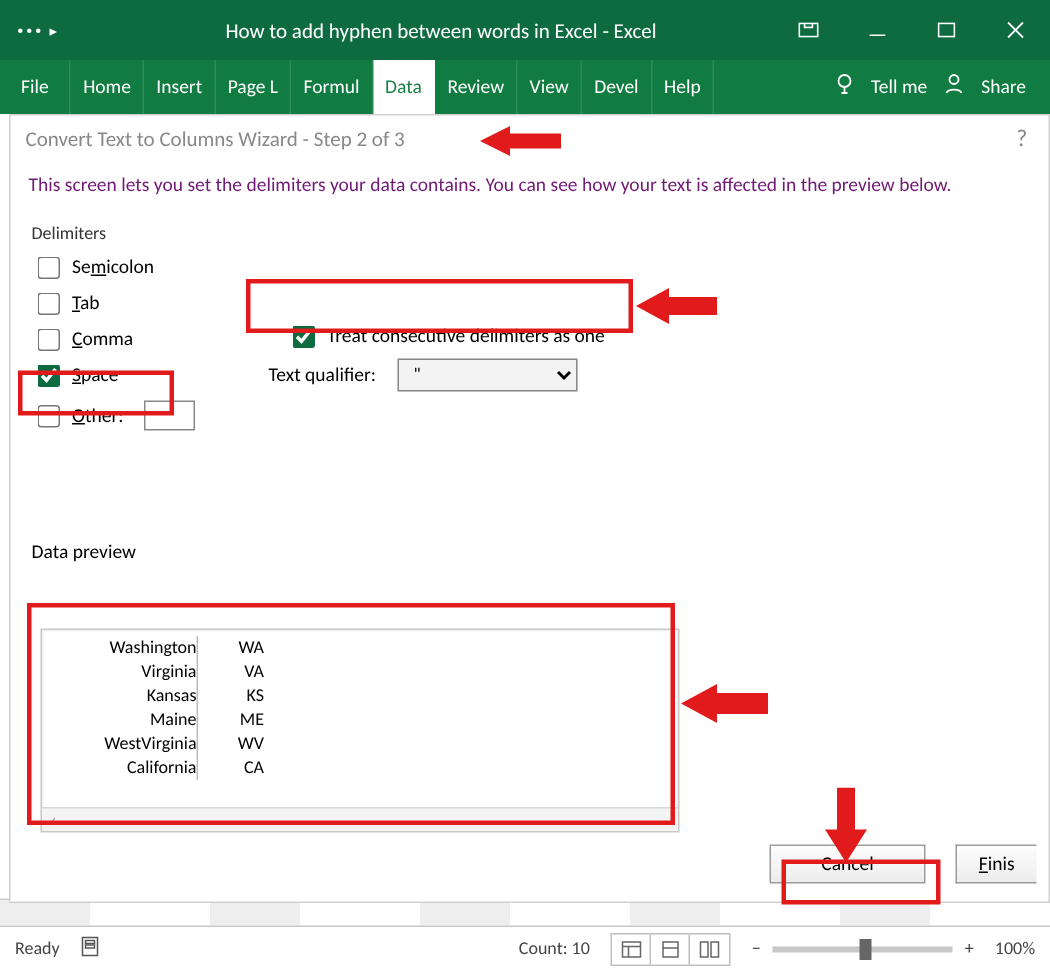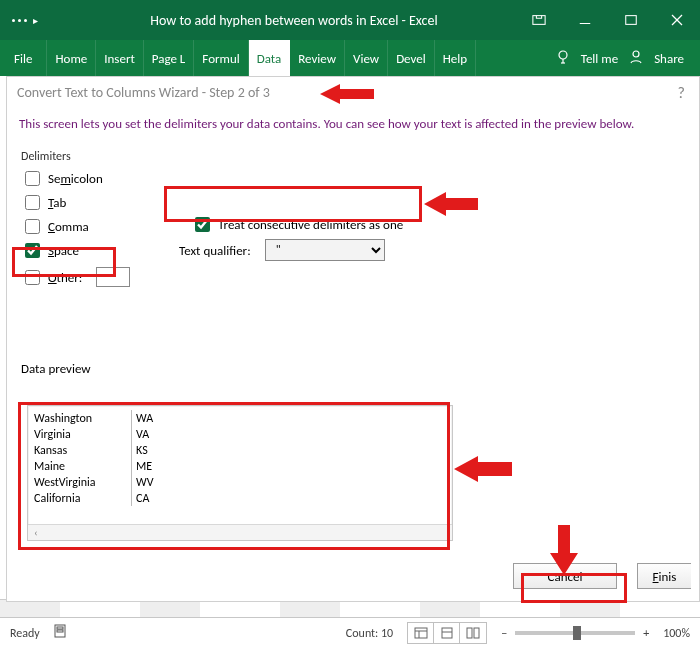--- a/index.html
+++ b/index.html
@@ -57,21 +57,21 @@
   
   .arrow { position: absolute; pointer-events: none; }
   .arrow svg { display: block; }
   .arrow-r1 { left: 320px; top: 82px; }
   .arrow-r2 { left: 424px; top: 190px; }
   .arrow-preview { left: 454px; top: 454px; }
   .arrow-next { left: 548px; top: 525px; }
 
   
   .preview-label { position: absolute; left: 14px; top: 284px; font-size: 13px; }
-  .preview-box { position: absolute; left: 20px; top: 328px; width: 426px; height: 136px; border: 1px solid #c8c8c8; box-shadow: inset 0 0 0 1px rgba(0,0,0,0.05); background: #fff; font-family: "Consolas","Courier New",monospace; font-size: 12px; padding: 4px 6px 0 6px; overflow: hidden; }
+  .preview-box { position: absolute; left: 20px; top: 342px; width: 426px; height: 136px; border: 1px solid #c8c8c8; box-shadow: inset 0 0 0 1px rgba(0,0,0,0.05); background: #fff; font-family: "Consolas","Courier New",monospace; font-size: 12px; padding: 4px 6px 0 6px; overflow: hidden; text-align: right; }
   .preview-table { display: flex; }
   .pcol { display: flex; flex-direction: column; }
   .pcol.c1 { width: 98px; border-right: 1px solid #bcbcbc; }
   .pcol.c2 { width: 44px; padding-left: 4px; }
   .pcell { height: 16px; line-height: 16px; white-space: nowrap; }
   .h-scroll { position: absolute; left: 0; right: 0; bottom: 0; height: 16px; border-top: 1px solid #d8d8d8; display: flex; align-items: center; padding-left: 6px; color: #888; font-size: 11px; background: #f4f4f4; }
 
   
   .dlg-buttons { position: absolute; right: 0; bottom: 12px; left: 0; display: flex; justify-content: flex-end; gap: 20px; padding-right: 8px; }
   .dlg-buttons button { min-width: 104px; height: 26px; font-size: 13px; background: linear-gradient(#fdfdfd,#ececec); border: 1px solid #9c9c9c; cursor: pointer; }

